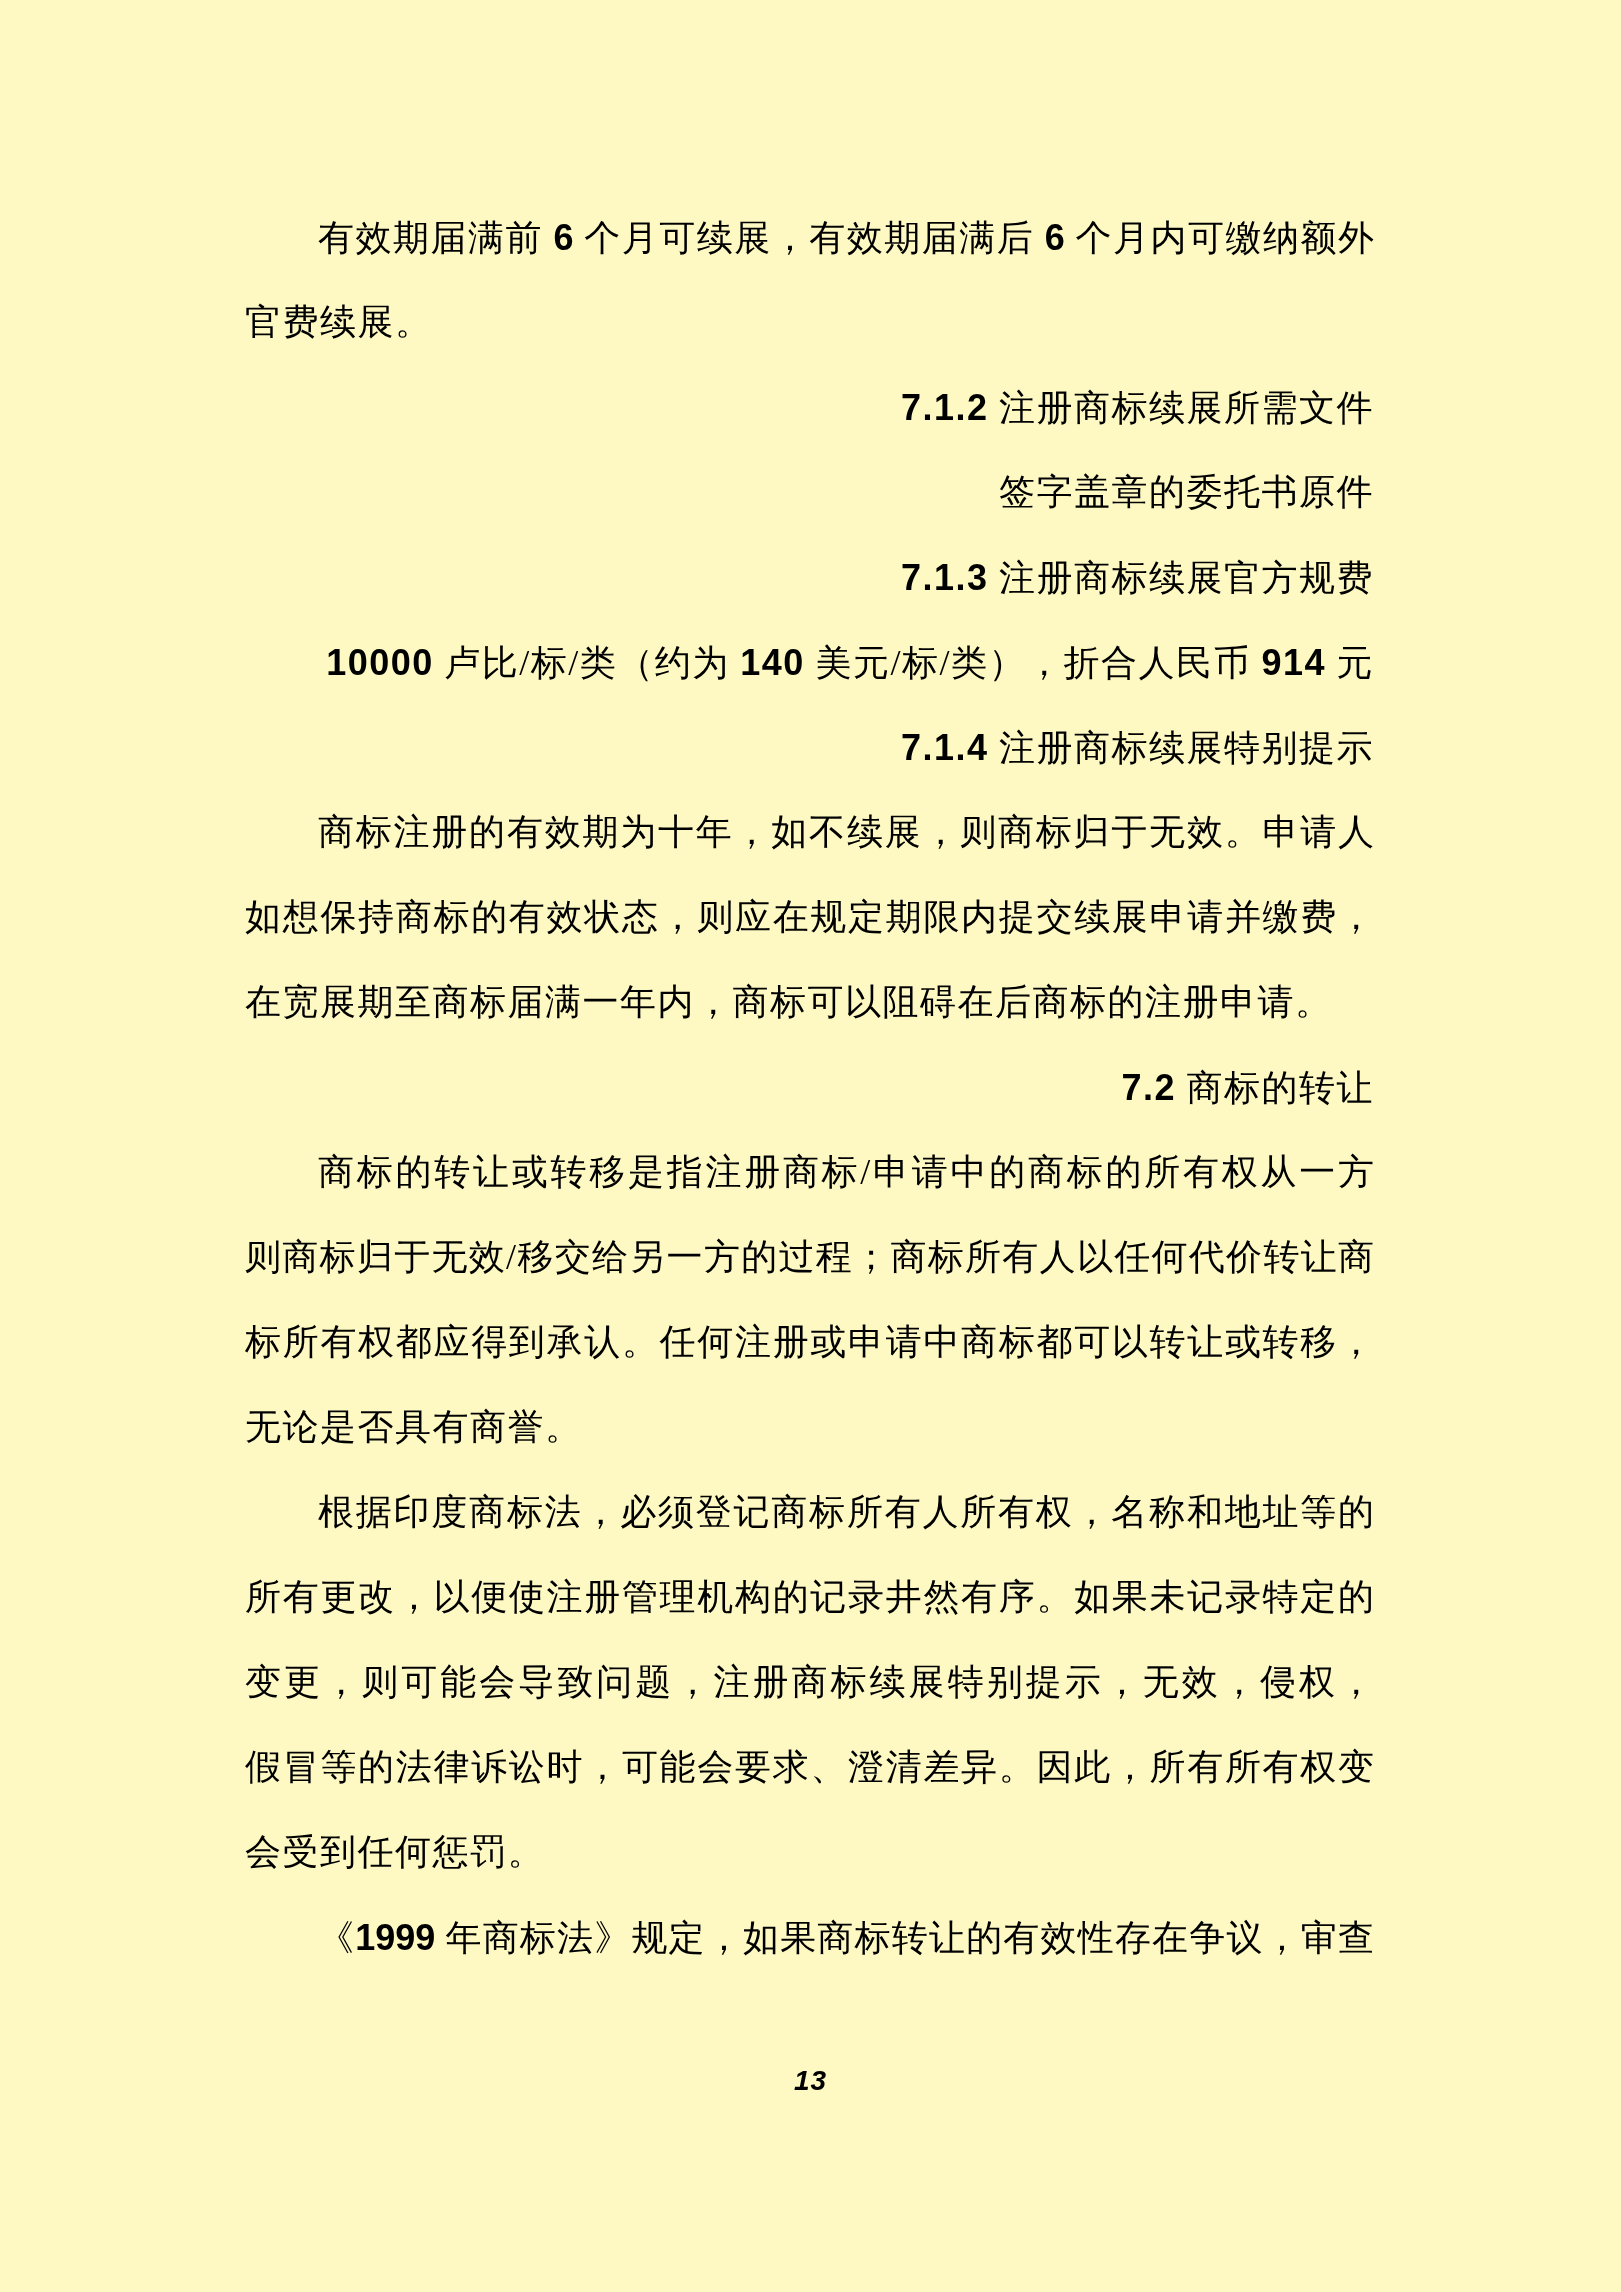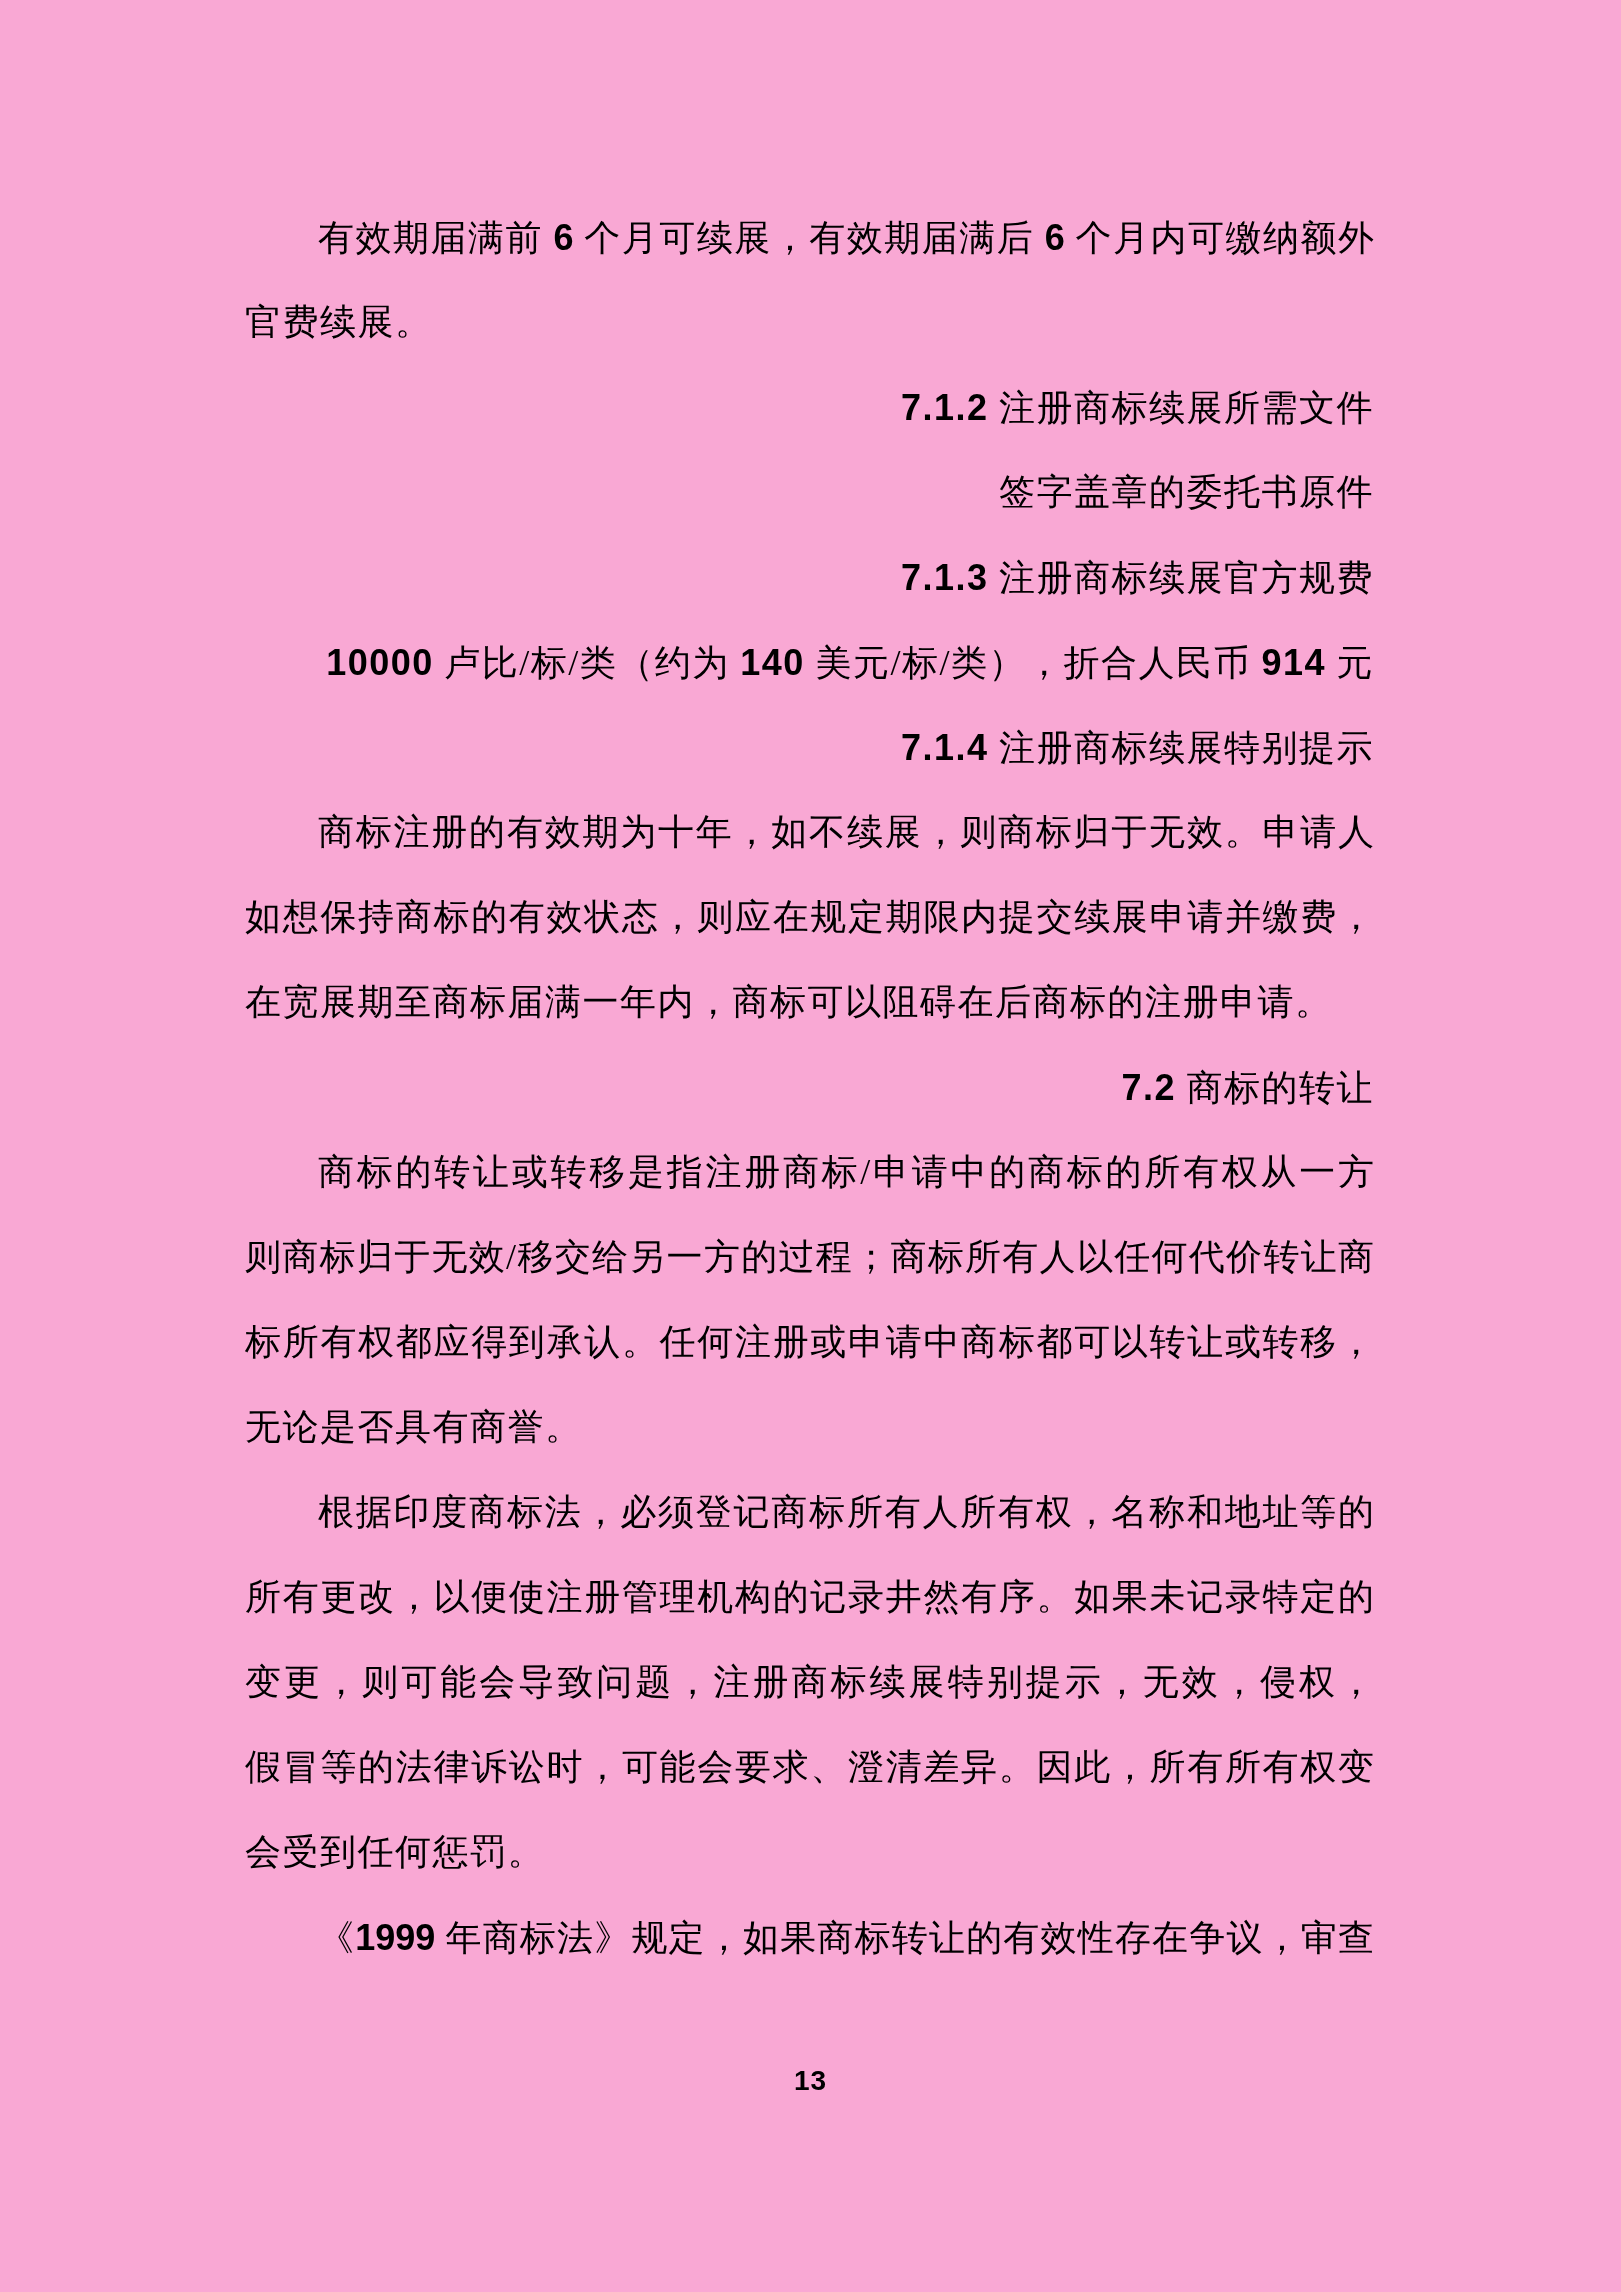--- a/index.html
+++ b/index.html
@@ -11,21 +11,21 @@
     height: 2293px;
     position: relative;
     background: #ffffff;
     color: #000000;
     font-family: "Liberation Serif", "DejaVu Serif", serif;
     overflow: hidden;
   }
   .page {
     position: absolute;
     inset: 0;
-    background: #f9a8d4;
+    background: #fef9c3;
   }
   .text-block {
     position: absolute;
     left: 245px;
     top: 195px;
     width: 1129px;
   }
   .line {
     height: 85px;
     line-height: 85px;
@@ -51,20 +51,21 @@
   }
   .page-number {
     position: absolute;
     top: 2061px;
     left: 0;
     width: 100%;
     text-align: center;
     font-size: 28px;
     line-height: 39px;
     letter-spacing: 1px;
+    font-style: italic;
   }
 </style>
 </head>
 <body>
 
 <div class="page">
   <div class="text-block">
       <div class="line indent justify">有效期届满前 <span class="num">6</span> 个月可续展，有效期届满后 <span class="num">6</span> 个月内可缴纳额外</div>
       <div class="line">官费续展。</div>
       <div class="line indent"><span class="num">7.1.2</span> 注册商标续展所需文件</div>

